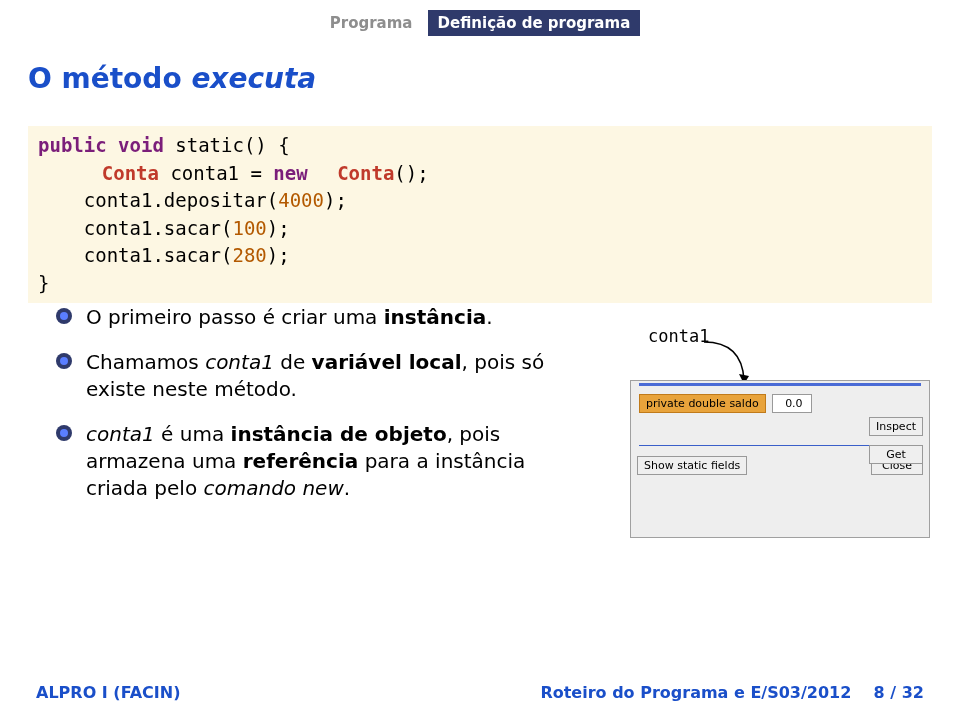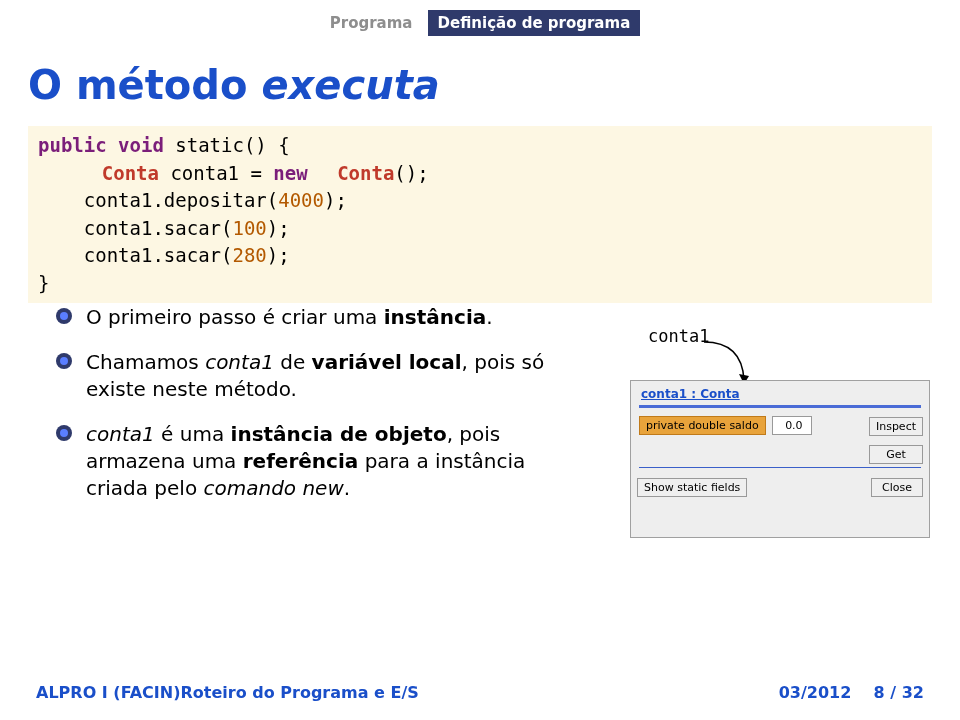--- a/index.html
+++ b/index.html
@@ -30,21 +30,21 @@
   .tab-active {
     background: #2f3a6b;
     color: #fff;
     font-weight: bold;
   }
   .main-title {
     position: absolute;
     top: 62px;
     left: 28px;
     color: #1a4fc9;
-    font-size: 40px;
+    font-size: 28px;
     font-weight: bold;
   }
   .main-title .italic { font-style: italic; }
   .code-block {
     position: absolute;
     top: 126px;
     left: 28px;
     width: 904px;
     background: #fdf7e3;
     font-family: "DejaVu Sans Mono", Consolas, monospace;
@@ -191,21 +191,21 @@
     bottom: 18px;
     left: 0;
     width: 100%;
     display: flex;
     justify-content: space-between;
     padding: 0 36px;
     color: #1a4fc9;
     font-size: 16px;
     font-weight: bold;
   }
-  .footer .center { text-align: left; flex: 1; }
+  .footer .center { text-align: right; flex: 1; }
   .footer .right { text-align: right; }
 </style>
 </head>
 <body>
 
 <div class="top-nav">
   <span class="tab-inactive">Programa</span>
   <span class="tab-active">Definição de programa</span>
 </div>
 
@@ -232,21 +232,20 @@
   </div>
 </div>
 
 <div class="diagram">
   <div class="diag-label">conta1</div>
   <svg class="arrow-svg" viewBox="0 0 70 50">
     <path d="M 2 2 Q 40 2 42 40" stroke="#000" stroke-width="1.5" fill="none"></path>
     <path d="M 42 44 L 37 34 L 47 36 Z" fill="#000"></path>
   </svg>
   <div class="inspector">
-    <div class="insp-title">conta1 : Conta</div>
     <hr class="insp-title-rule">
     <div class="insp-field-row">
       <span class="field-badge">private double saldo</span>
       <span class="field-value">0.0</span>
     </div>
     <div class="side-btns">
       <div class="insp-btn">Inspect</div>
       <div class="insp-btn">Get</div>
     </div>
     <hr class="insp-hr">

